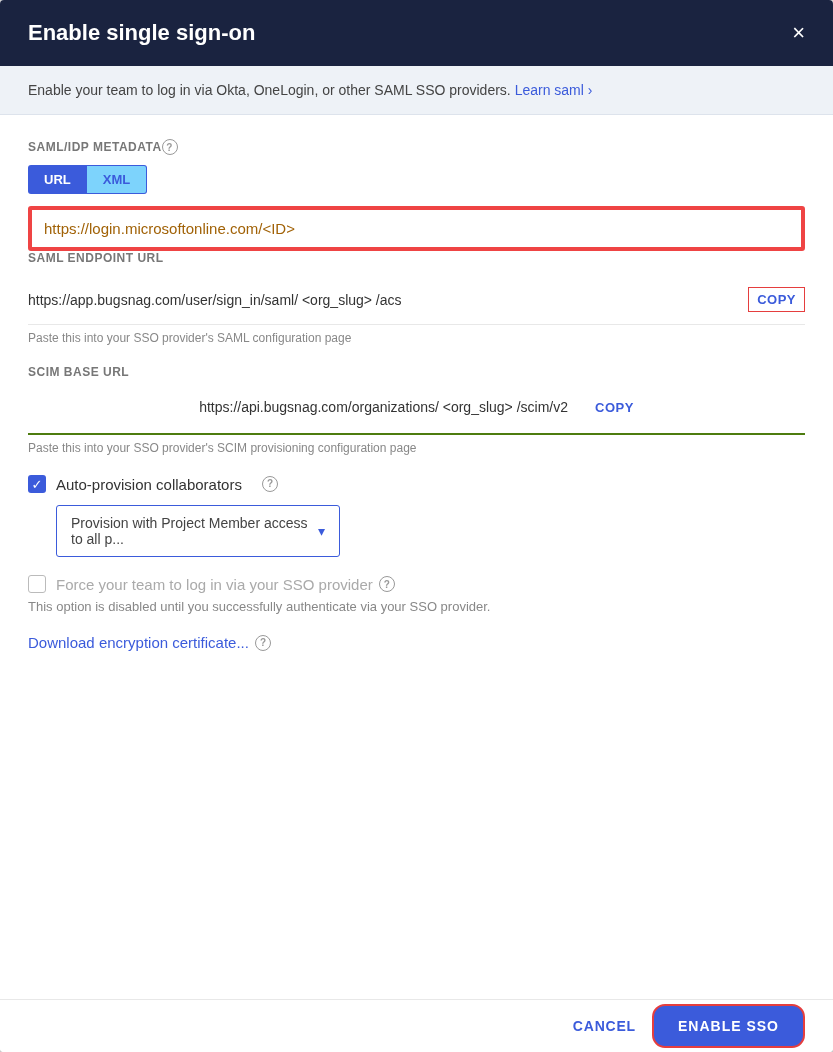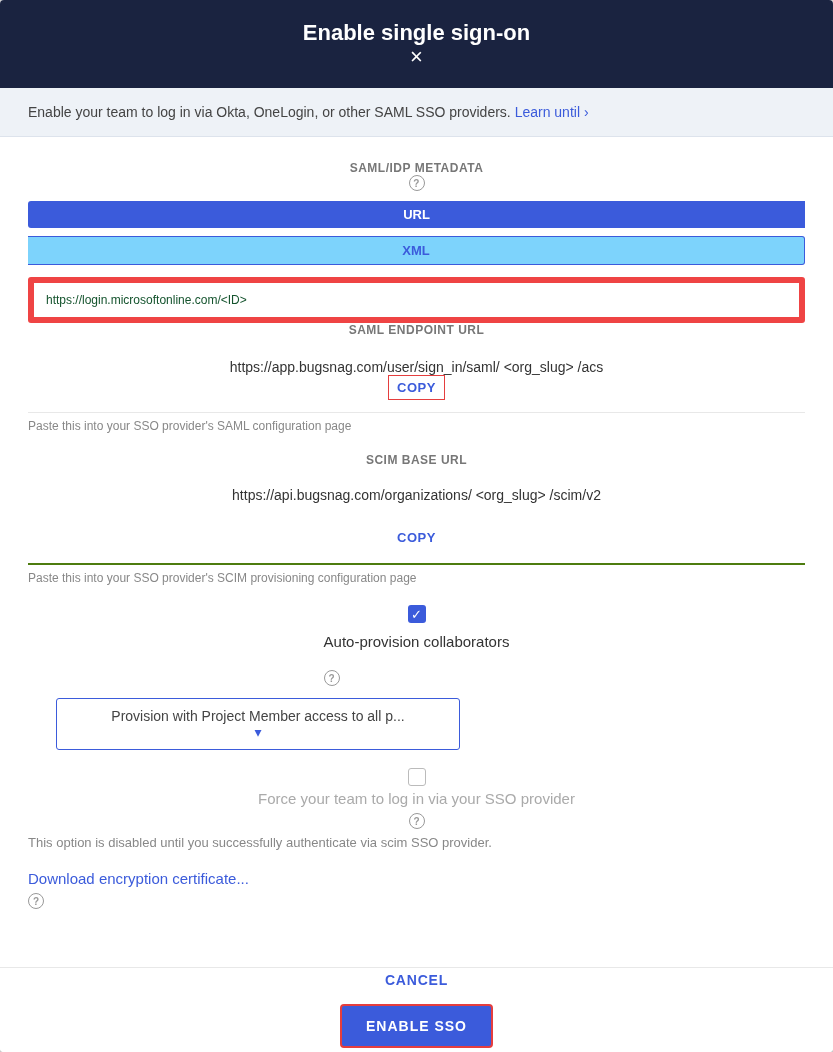--- a/index.html
+++ b/index.html
@@ -1,15 +1,15 @@
 <!DOCTYPE html>
 <html><head>
   <meta charset="utf-8">
   <style>
-    * { box-sizing: border-box; margin: 0; padding: 0; flex-direction: column; }
+    * { box-sizing: border-box; margin: 0; padding: 0; }
     body {
       background: #e0e0e0;
       display: flex;
       justify-content: center;
       align-items: center;
       min-height: 100vh;
       font-family: -apple-system, BlinkMacSystemFont, 'Segoe UI', sans-serif;
     }
     .modal {
       width: 833px;
@@ -75,21 +75,21 @@
       height: 16px;
       border-radius: 50%;
       border: 1.5px solid #999;
       color: #999;
       font-size: 10px;
       font-weight: bold;
       cursor: pointer;
     }
     .tab-group {
       display: flex;
-      gap: 8px;
+      gap: 0;
       margin-bottom: 12px;
     }
     .tab-btn {
       padding: 6px 16px;
       font-size: 13px;
       font-weight: 600;
       border: none;
       cursor: pointer;
     }
     .tab-btn.active {
@@ -100,23 +100,23 @@
     .tab-btn.inactive {
       background: #7dd3fc;
       color: #3b5bdb;
       border: 1px solid #3b5bdb;
       border-left: none;
       border-radius: 0 3px 3px 0;
     }
     .url-input {
       width: 100%;
       padding: 10px 12px;
-      font-size: 12px;
-      color: #14532d;
-      border: 6px solid #ef4444;
+      font-size: 15px;
+      color: #a16207;
+      border: 4px solid #ef4444;
       border-radius: 3px;
       outline: none;
     }
     .field-hint {
       font-size: 12px;
       color: #888;
       margin-top: 6px;
       margin-bottom: 20px;
     }
     .endpoint-row {
@@ -204,55 +204,55 @@
       align-items: center;
       gap: 6px;
     }
     .dropdown-select {
       display: flex;
       align-items: center;
       justify-content: space-between;
       border: 1.5px solid #3b5bdb;
       border-radius: 3px;
       padding: 9px 14px;
-      width: 404px;
+      width: 284px;
       cursor: pointer;
       margin-left: 28px;
       margin-bottom: 18px;
       background: #fff;
     }
     .dropdown-select-text {
       font-size: 14px;
       color: #444;
     }
     .dropdown-arrow {
       color: #3b5bdb;
       font-size: 14px;
     }
     .force-login-section {
       margin-top: 4px;
     }
     .force-row {
       display: flex;
       align-items: center;
-      gap: 4px;
+      gap: 10px;
       margin-bottom: 6px;
     }
     .force-hint {
       font-size: 13px;
       color: #888;
       margin-bottom: 20px;
       margin-left: 0;
     }
     .download-link {
       color: #3b5bdb;
       font-size: 15px;
       text-decoration: none;
       display: flex;
-      align-items: flex-start;
+      align-items: center;
       gap: 6px;
       margin-top: 10px;
     }
     .modal-footer {
       display: flex;
       justify-content: flex-end;
       align-items: center;
       gap: 16px;
       padding: 4px 28px;
       border-top: 1px solid #e8e8e8;
@@ -271,36 +271,36 @@
     .enable-btn {
       background: #3b5bdb;
       color: #fff;
       border: 2px solid #e53e3e;
       padding: 12px 24px;
       font-size: 14px;
       font-weight: 700;
       letter-spacing: 1px;
       text-transform: uppercase;
       cursor: pointer;
-      border-radius: 4px;
+      border-radius: 13px;
     }
   </style>
 </head>
 <body>
 
 <div class="modal">
 
   <div class="modal-header">
     <span class="modal-header-title">Enable single sign-on</span>
     <button class="modal-close">×</button>
   </div>
 
   <div class="info-banner">
     <span>Enable your team to log in via Okta, OneLogin, or other SAML SSO providers.</span>
-    <a href="#">Learn until ›</a>
+    <a href="#">Learn saml ›</a>
   </div>
 
   <div class="modal-body">
 
     
     <div class="section-label">
       <span>SAML/IdP Metadata</span>
       <span class="help-icon">?</span>
     </div>
 
@@ -351,21 +351,21 @@
 
     
     <div class="force-login-section">
       <div class="force-row">
         <div class="checkbox-disabled"></div>
         <span class="checkbox-label-disabled">
           <span>Force your team to log in via your SSO provider</span>
           <span class="help-icon">?</span>
         </span>
       </div>
-      <div class="force-hint">This option is disabled until you successfully authenticate via scim SSO provider.</div>
+      <div class="force-hint">This option is disabled until you successfully authenticate via your SSO provider.</div>
     </div>
 
     
     <a href="#" class="download-link">
       <span>Download encryption certificate...</span>
       <span class="help-icon">?</span>
     </a>
 
   </div>
 

